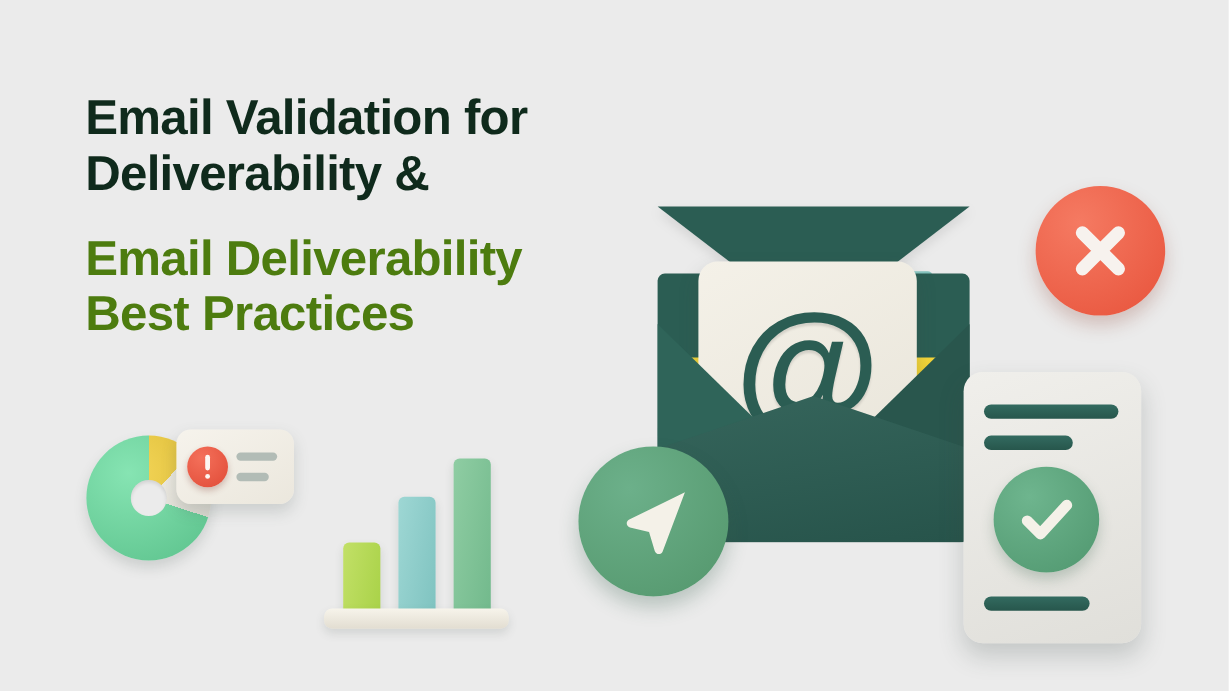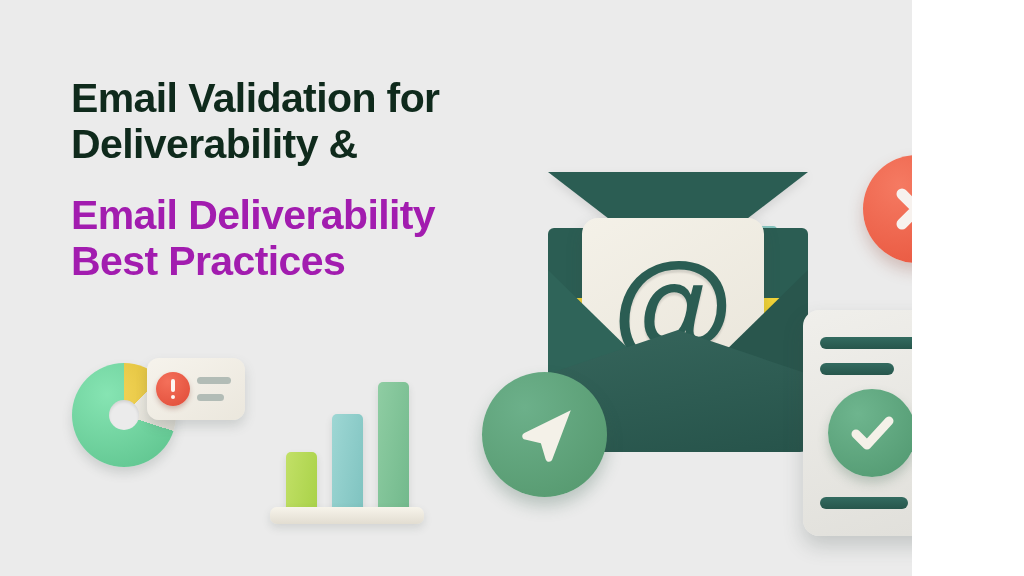--- a/index.html
+++ b/index.html
@@ -3,21 +3,21 @@
 <meta charset="utf-8">
 <style>
   * { box-sizing: border-box; margin: 0; padding: 0; }
   html, body {
     width: 1024px; height: 576px;
     overflow: hidden;
     font-family: "Liberation Sans", sans-serif;
   }
   .canvas {
     position: relative;
-    width: 912px; height: 576px;
+    width: 1024px; height: 576px;
     background: #ebebeb;
     overflow: hidden;
   }
 
   
   .headline-block {
     position: absolute;
     left: 71px; top: 76px;
     width: 440px;
   }
@@ -28,21 +28,21 @@
     letter-spacing: -0.6px;
     color: #0f2a1c;
     white-space: pre-line;
   }
   .headline-secondary {
     margin-top: 25px;
     font-size: 41px;
     font-weight: 700;
     line-height: 1.12;
     letter-spacing: -0.6px;
-    color: #a21caf;
+    color: #4d7c0f;
     white-space: pre-line;
   }
 
   
   .donut-group {
     position: absolute;
     left: 72px; top: 358px;
     width: 190px; height: 115px;
   }
   .donut {

